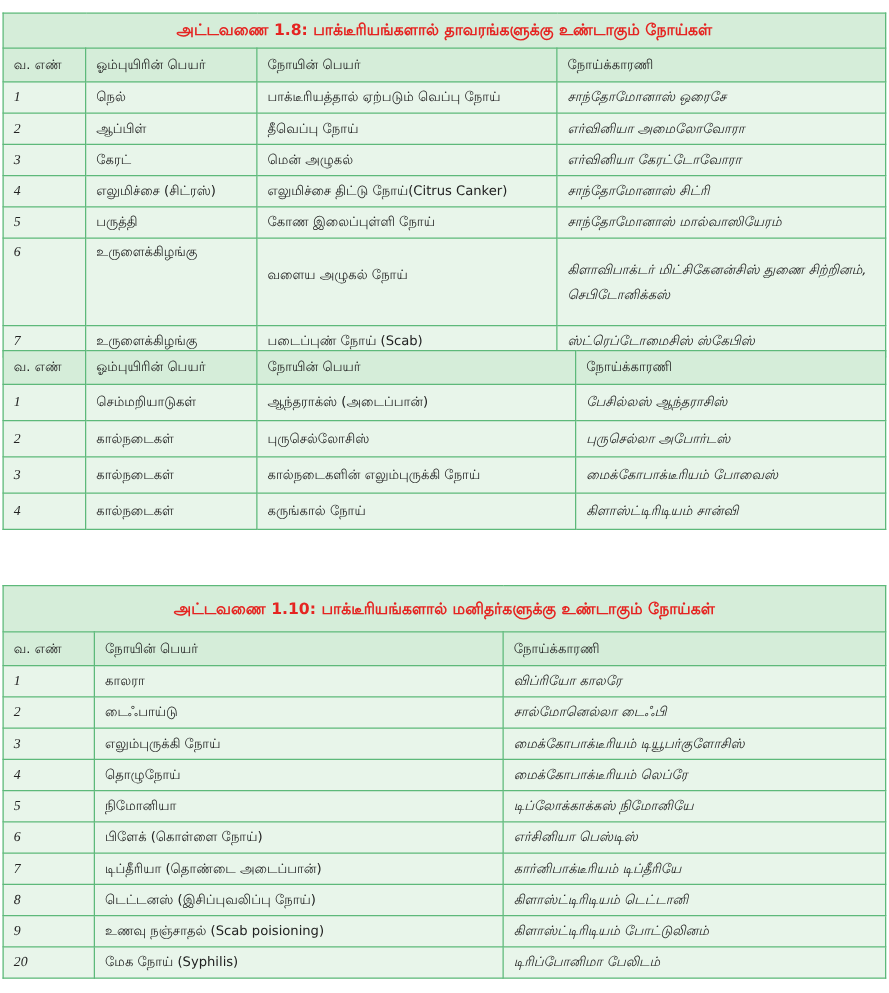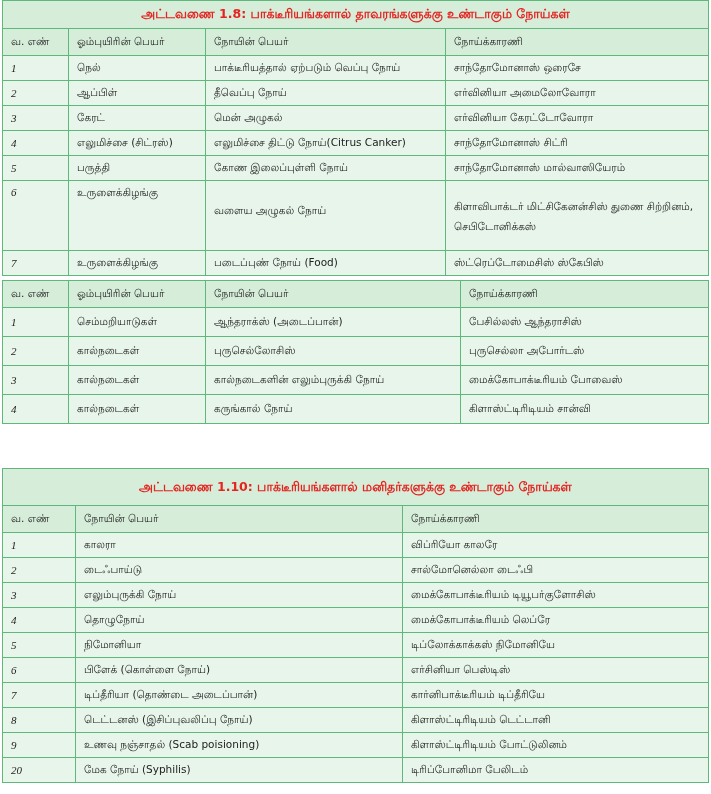--- a/index.html
+++ b/index.html
@@ -7,24 +7,24 @@
          font-family:"DejaVu Sans", "Liberation Sans", sans-serif; color:#222; }
   table { border-collapse:collapse; position:absolute; left:2px; width:707px;
           background:#e8f5ea; table-layout:fixed; }
   td, th { border:1.5px solid #5db97a; font-size:10.5px; padding:0 8px; text-align:left;
            font-weight:normal; vertical-align:middle; }
   th { background:#d5edd9; height:26px; }
   th.first { text-align:left;margin-left:40px; }
   .title-row td { background:#d5edd9; color:#e52421; text-align:center; font-size:12.5px;
                   font-weight:bold; height:27px; }
   td.num { font-family:"Liberation Serif", serif; font-style:italic; font-size:11px; }
-  td.sci { }
+  td.sci { font-style:italic; }
   tr.row td { height:24px; }
   tr.tall td { height:46px; }
-  #t1 { top:0; }
+  #t1 { top:10px; }
   #t2 { top:280px; }
   #t3 { top:468px;padding-left:36px; }
 </style>
 </head>
 <body>
 
 <table id="t1">
   <colgroup>
       <col style="width:66px">
       <col style="width:137px">
@@ -73,21 +73,21 @@
   </tr>
   <tr class="row tall">
     <td class="num" style="vertical-align:top;padding-top:5px">6</td>
     <td style="vertical-align:top;padding-top:5px">உருளைக்கிழங்கு</td>
     <td style="vertical-align:top;padding-top:23px">வளைய அழுகல் நோய்</td>
     <td class="sci" style="line-height:20px">கிளாவிபாக்டர் மிட்சிகேனன்சிஸ் துணை சிற்றினம், செபிடோனிக்கஸ்</td>
   </tr>
   <tr class="row">
     <td class="num">7</td>
     <td>உருளைக்கிழங்கு</td>
-    <td>படைப்புண் நோய் (Food)</td>
+    <td>படைப்புண் நோய் (Scab)</td>
     <td class="sci">ஸ்ட்ரெப்டோமைசிஸ் ஸ்கேபிஸ்</td>
   </tr>
 </tbody>
   </table>
 
 <table id="t2">
   <colgroup>
       <col style="width:66px">
       <col style="width:137px">
       <col style="width:255px">

